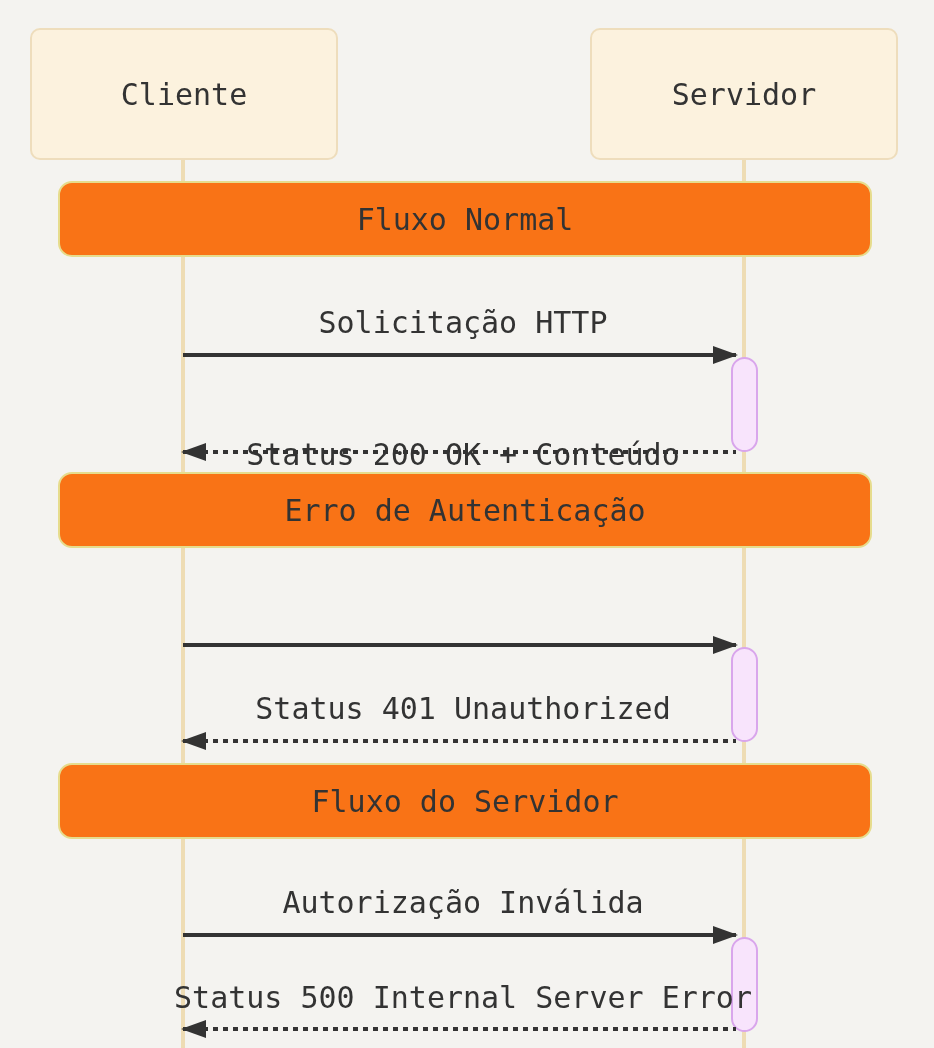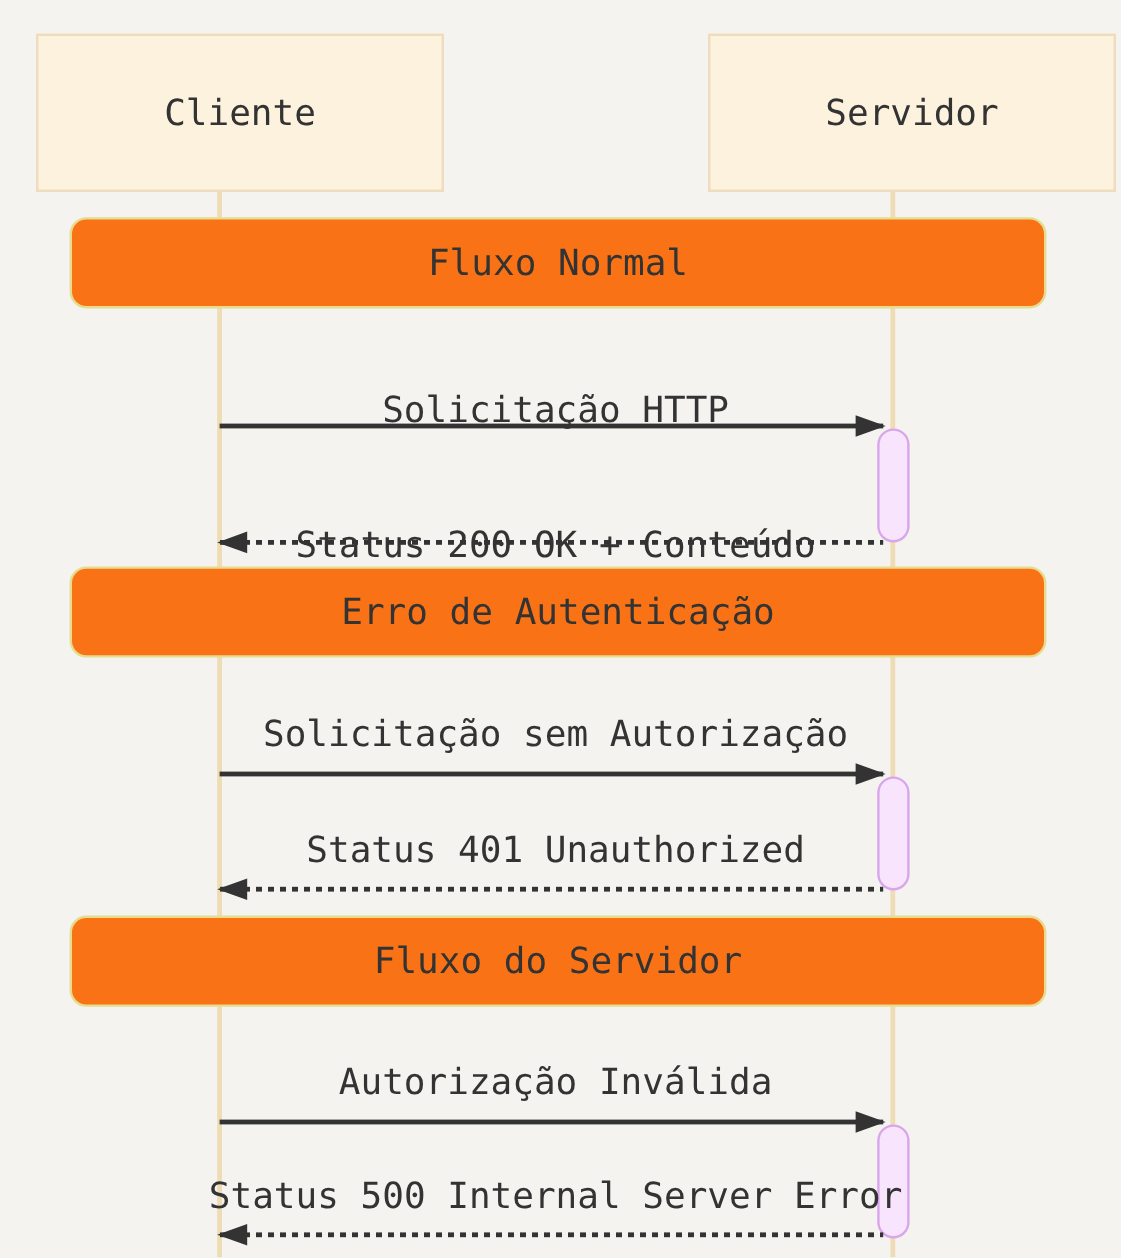--- a/index.html
+++ b/index.html
@@ -11,25 +11,25 @@
     position: relative;
     width: 934px;
     height: 1048px;
     background: #f4f3f0;
     overflow: hidden;
     font-family: "DejaVu Sans Mono", "Liberation Mono", monospace;
     color: #333333;
   }
   .actor-box {
     position: absolute;
-    width: 340px;
+    width: 308px;
     height: 132px;
     background: #fcf2de;
     border: 2px solid #eeddbc;
-    border-radius: 0;
+    border-radius: 10px;
     box-sizing: border-box;
     display: flex;
     align-items: center;
     justify-content: center;
     font-size: 30px;
     z-index: 4;
   }
   .actor-cliente { left: 30px; top: 28px; }
   .actor-servidor { left: 590px; top: 28px; }
 
@@ -68,21 +68,21 @@
     left: 183px;
     width: 560px;
     height: 40px;
     display: flex;
     align-items: center;
     justify-content: center;
     white-space: nowrap;
     font-size: 30px;
     z-index: 6;
   }
-  .label-1 { top: 302px; margin-top: 20px; }
+  .label-1 { top: 302px; }
   .label-2 { top: 398px; margin-top: 36px; }
   .label-3 { top: 592px; }
   .label-4 { top: 688px; text-align: right; }
   .label-5 { top: 882px; }
   .label-6 { top: 977px; }
 
   .arrow {
     position: absolute;
     left: 183px;
     width: 553px;
@@ -163,21 +163,20 @@
 
   <div class="msg-label label-2">Status 200 OK + Conteúdo</div>
   <div class="arrow arrow-dashed arrow-2">
     <span class="head head-left"></span>
   </div>
 
   <div class="section-banner banner-2">
     <span>Erro de Autenticação</span>
   </div>
 
-  <div class="msg-label label-3">Solicitação sem Autorização</div>
   <div class="arrow arrow-solid arrow-3">
     <span class="head head-right"></span>
   </div>
 
   <div class="msg-label label-4">Status 401 Unauthorized</div>
   <div class="arrow arrow-dashed arrow-4">
     <span class="head head-left"></span>
   </div>
 
   <div class="section-banner banner-3">

